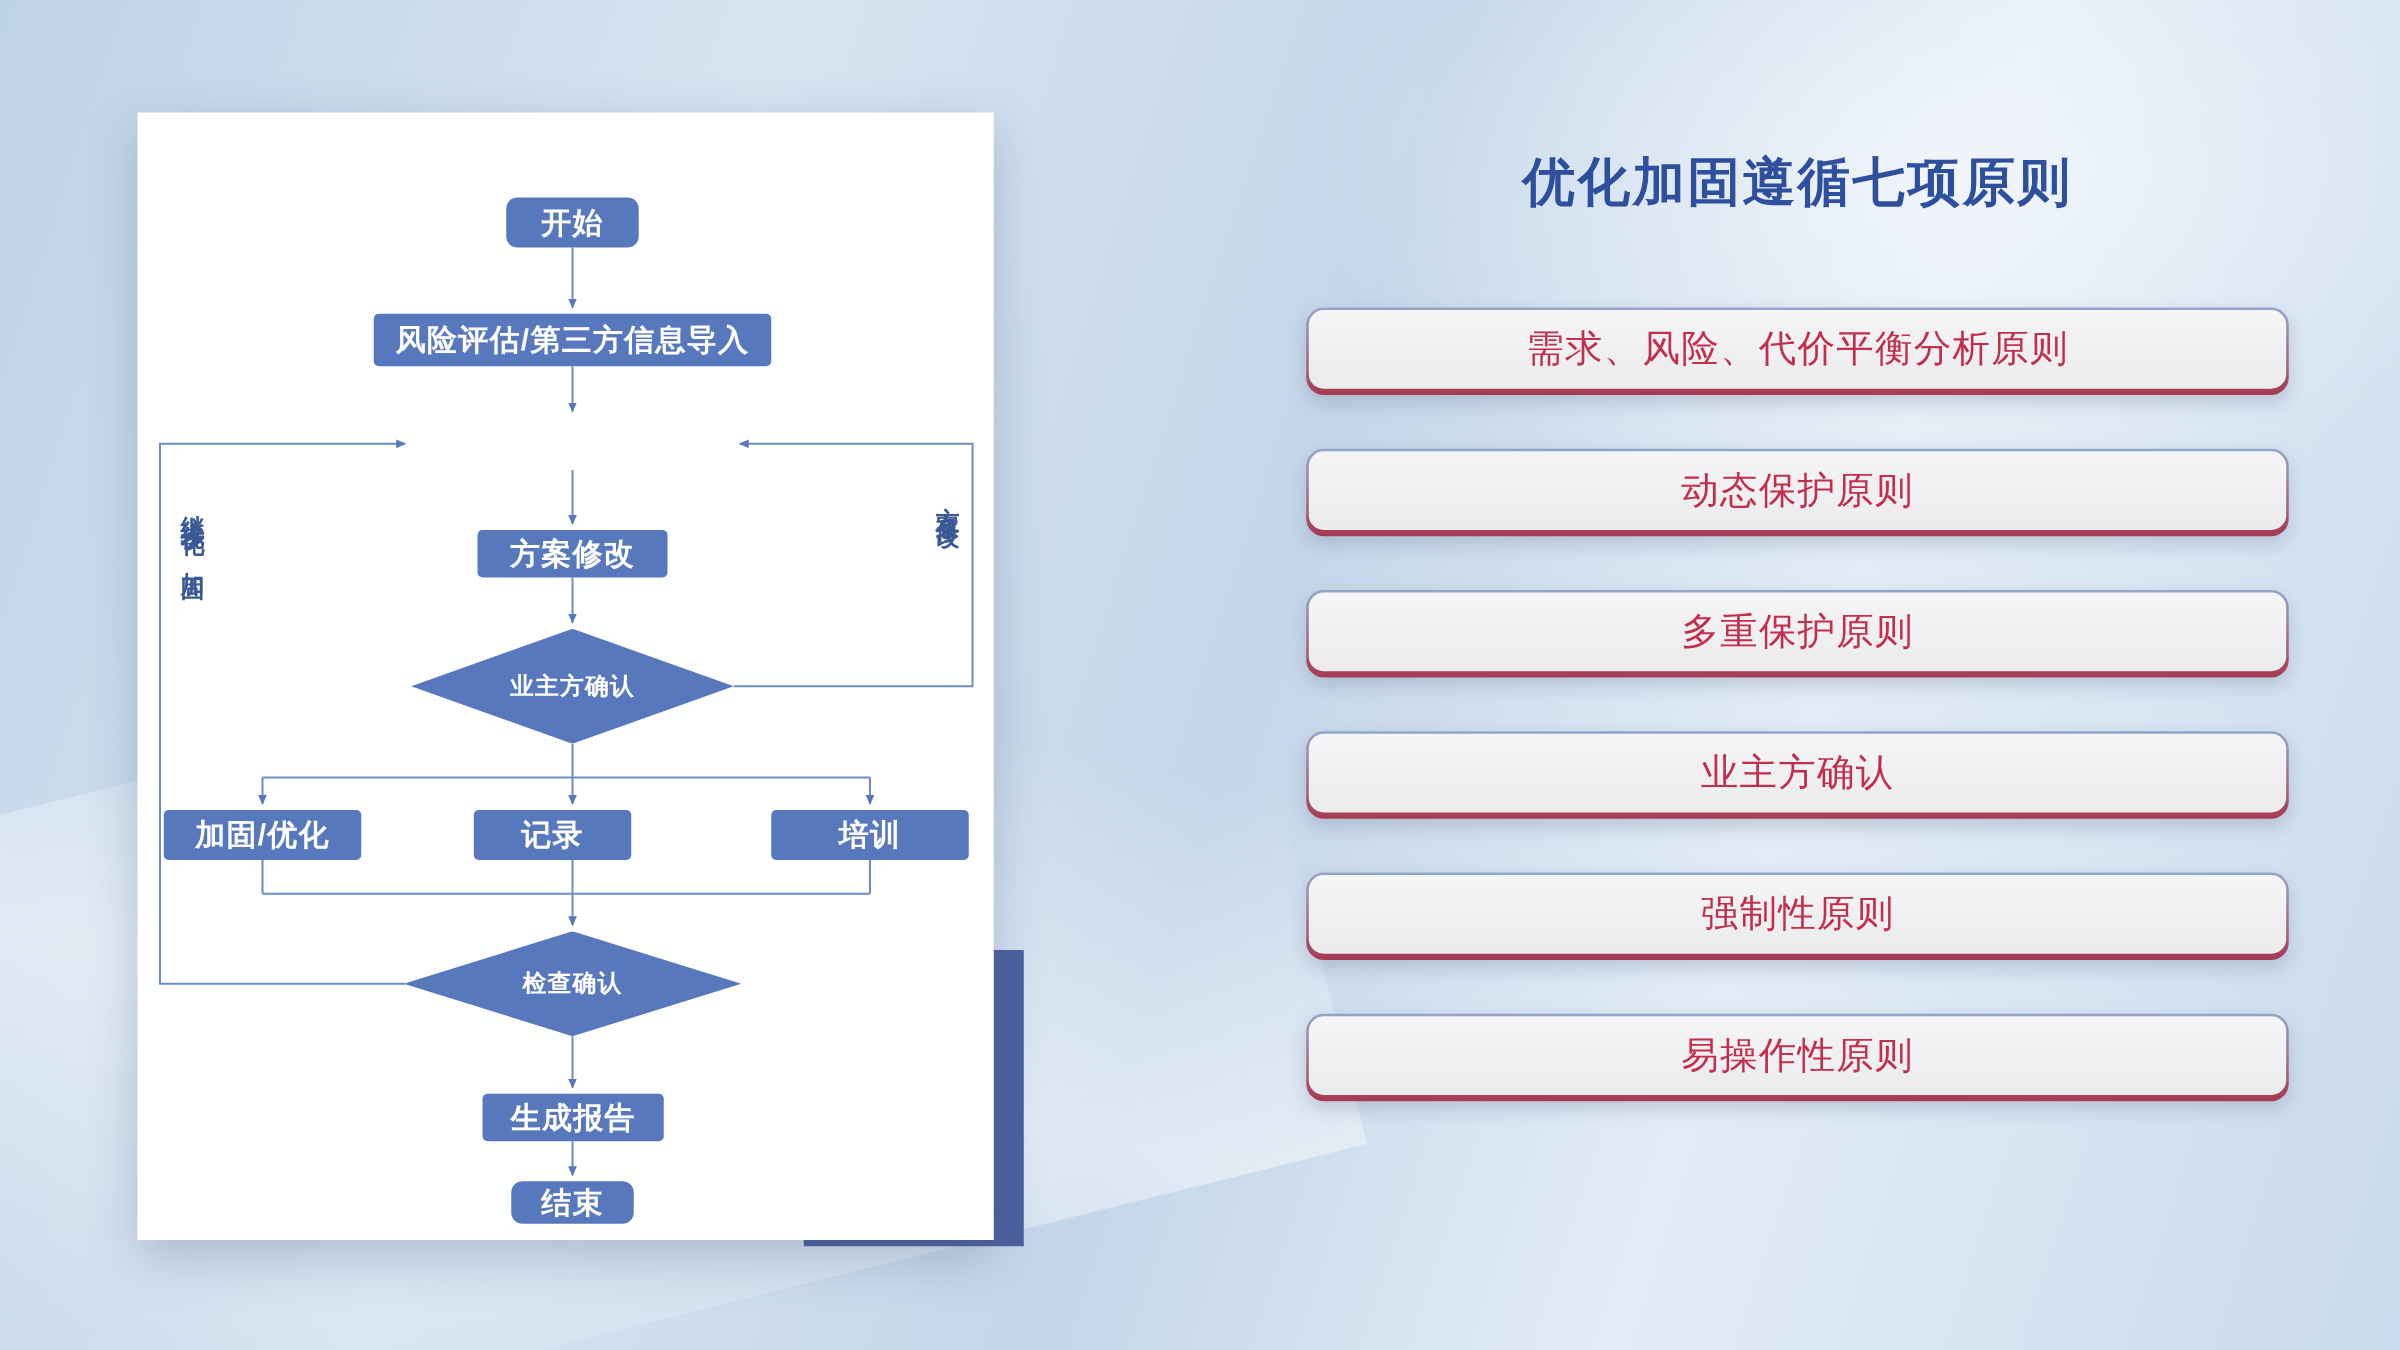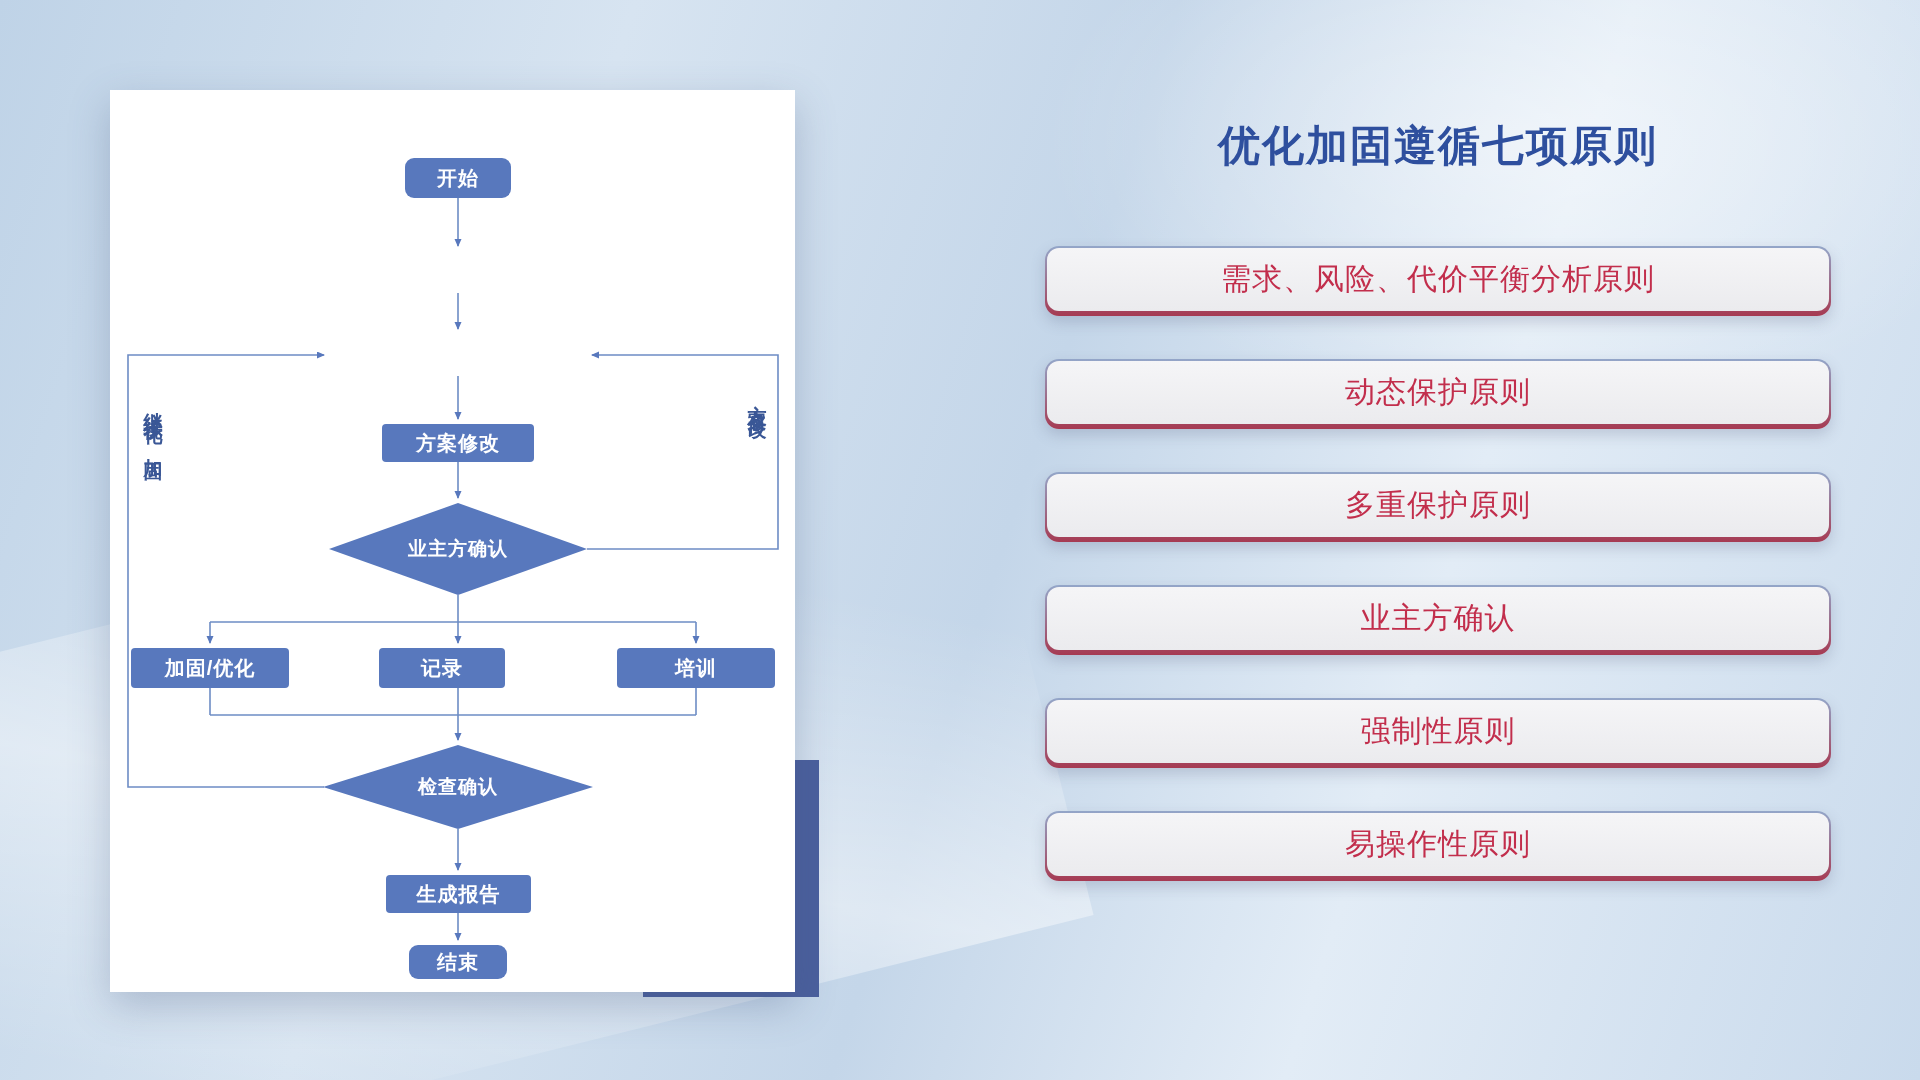--- a/index.html
+++ b/index.html
@@ -29,21 +29,21 @@
   
   .card {
     position:absolute; left:110px; top:90px; width:685px; height:902px;
     background:#ffffff; z-index:2;
     box-shadow: 0 14px 38px rgba(70,90,130,0.30);
   }
   .connectors { position:absolute; left:0; top:0; width:685px; height:902px; }
   .node {
     position:absolute; background:#5878bd; color:#ffffff;
     display:flex; align-items:center; justify-content:center;
-    font-size:20px; font-weight:bold; letter-spacing:1px; white-space:nowrap;
+    font-size:24px; font-weight:bold; letter-spacing:1px; white-space:nowrap;
   }
   .rounded { border-radius:9px; }
   .rect { border-radius:4px; }
   .diamond { clip-path: polygon(50% 0, 100% 50%, 50% 100%, 0 50%); font-size:19px; }
   .side-label {
     position:absolute; writing-mode:vertical-rl; text-orientation:upright;
     color:#3a5796; font-size:19px; font-weight:bold; letter-spacing:5px; white-space:nowrap;
   }
   
   .right { position:absolute; left:1045px; top:118px; width:786px; z-index:2; }
@@ -96,20 +96,21 @@
         <path d="M348,625 V650" marker-end="url(#arr)"></path>
         <path d="M348,739 V780" marker-end="url(#arr)"></path>
         <path d="M348,823 V850" marker-end="url(#arr)"></path>
         <path d="M477,459 H668 V265 H482" marker-end="url(#arr)"></path>
         <path d="M214,697 H18 V265 H214" marker-end="url(#arr)"></path>
       </g>
     </svg>
 
     <div class="node rounded" style="left:295px;top:68px;width:106px;height:40px;">开始</div>
 
+    <div class="node rect" style="left:189px;top:161px;width:318px;height:42px;">风险评估/第三方信息导入</div>
 
 
     <div class="node rect" style="left:272px;top:334px;width:152px;height:38px;">方案修改</div>
 
     <div class="node diamond" style="left:219px;top:413px;width:258px;height:92px;">业主方确认</div>
 
     <div class="node rect" style="left:21px;top:558px;width:158px;height:40px;">加固/优化</div>
 
     <div class="node rect" style="left:269px;top:558px;width:126px;height:40px;">记录</div>
 

